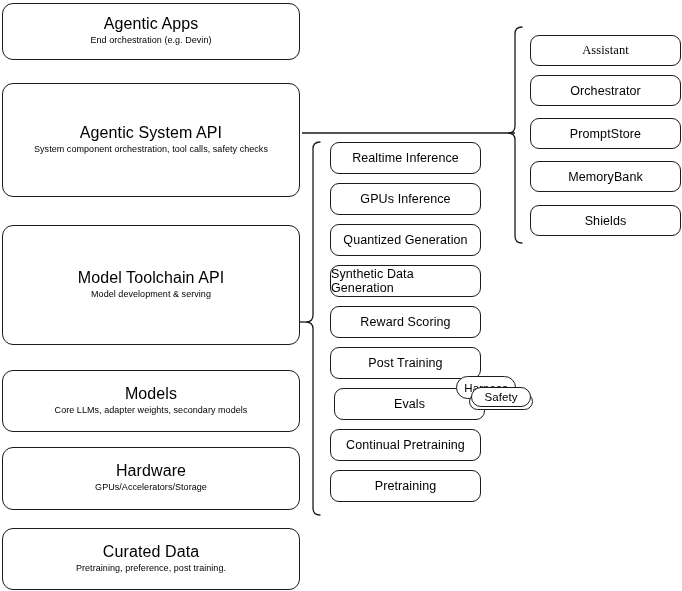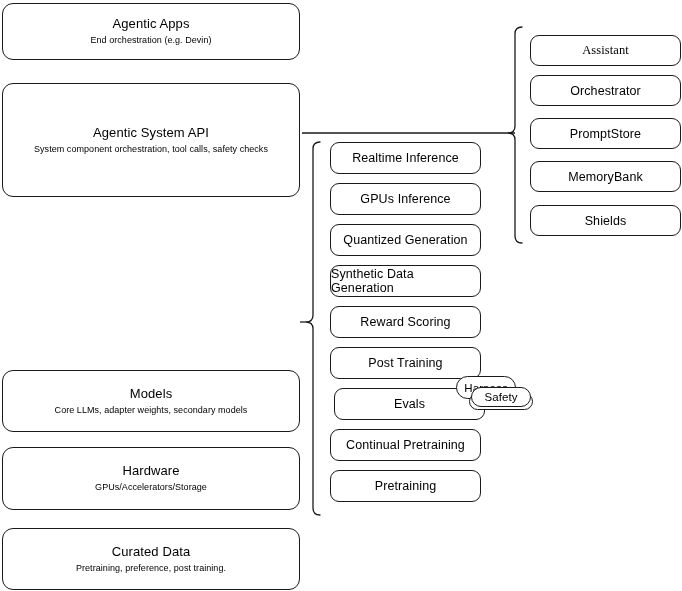--- a/index.html
+++ b/index.html
@@ -27,21 +27,21 @@
     border: 1.3px solid #1a1a1a;
     border-radius: 11px;
     background: #ffffff;
     display: flex;
     flex-direction: column;
     align-items: center;
     justify-content: center;
     text-align: center;
   }
   .box .title {
-    font-size: 13px;
+    font-size: 16px;
     line-height: 16px;
     color: #000;
     letter-spacing: 0.1px;
   }
   .box .subtitle {
     font-size: 9px;
     line-height: 13px;
     color: #000;
     margin-top: 2px;
     letter-spacing: 0.05px;
@@ -104,20 +104,24 @@
     <div class="box" style="left:2px; top:3px; width:298px; height:57px;">
       <div class="title">Agentic Apps</div>
       <div class="subtitle">End orchestration (e.g. Devin)</div>
     </div>
 
     <div class="box" style="left:2px; top:83px; width:298px; height:114px;">
       <div class="title">Agentic System API</div>
       <div class="subtitle">System component orchestration, tool calls, safety checks</div>
     </div>
 
+    <div class="box" style="left:2px; top:225px; width:298px; height:120px;">
+      <div class="title">Model Toolchain API</div>
+      <div class="subtitle">Model development &amp; serving</div>
+    </div>
 
     <div class="box" style="left:2px; top:370px; width:298px; height:62px;">
       <div class="title">Models</div>
       <div class="subtitle">Core LLMs, adapter weights, secondary models</div>
     </div>
 
     <div class="box" style="left:2px; top:528px; width:298px; height:62px;">
       <div class="title">Curated Data</div>
       <div class="subtitle">Pretraining, preference, post training.</div>
     </div>

